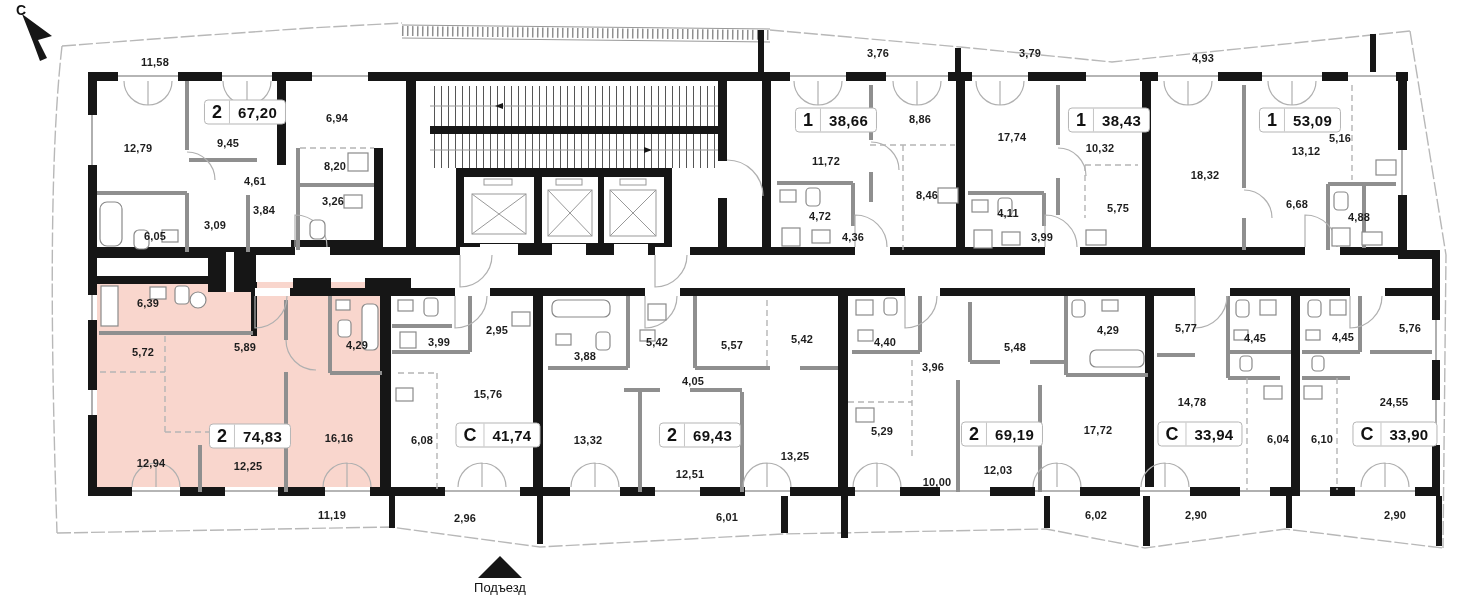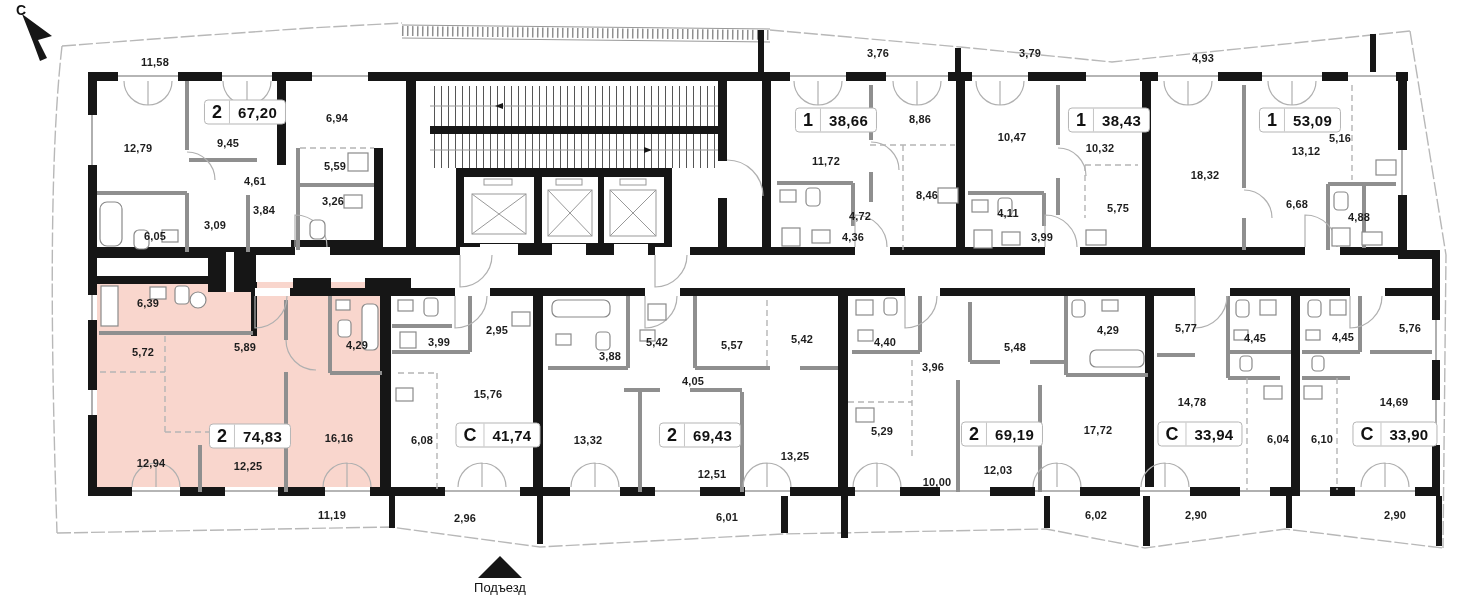--- a/index.html
+++ b/index.html
@@ -396,35 +396,35 @@
   <span class="badge-type">С</span>
       <span class="badge-sep"></span>
       <span class="badge-area">33,90</span>
 </div>
 
 <div class="lbl" style="left:155px;top:62px">11,58</div>
 <div class="lbl" style="left:138px;top:148px">12,79</div>
 <div class="lbl" style="left:228px;top:143px">9,45</div>
 <div class="lbl" style="left:337px;top:118px">6,94</div>
 <div class="lbl" style="left:255px;top:181px">4,61</div>
-<div class="lbl" style="left:335px;top:166px">5,59</div>
+<div class="lbl" style="left:335px;top:166px">8,20</div>
 <div class="lbl" style="left:333px;top:201px">3,26</div>
 <div class="lbl" style="left:264px;top:210px">3,84</div>
 <div class="lbl" style="left:215px;top:225px">3,09</div>
 <div class="lbl" style="left:155px;top:236px">6,05</div>
 
 <div class="lbl" style="left:878px;top:53px">3,76</div>
 <div class="lbl" style="left:826px;top:161px">11,72</div>
 <div class="lbl" style="left:920px;top:119px">8,86</div>
 <div class="lbl" style="left:927px;top:195px">8,46</div>
-<div class="lbl" style="left:860px;top:216px">4,72</div>
+<div class="lbl" style="left:820px;top:216px">4,72</div>
 <div class="lbl" style="left:853px;top:237px">4,36</div>
 
 <div class="lbl" style="left:1030px;top:53px">3,79</div>
-<div class="lbl" style="left:1012px;top:137px">10,47</div>
+<div class="lbl" style="left:1012px;top:137px">17,74</div>
 <div class="lbl" style="left:1100px;top:148px">10,32</div>
 <div class="lbl" style="left:1118px;top:208px">5,75</div>
 <div class="lbl" style="left:1008px;top:213px">4,11</div>
 <div class="lbl" style="left:1042px;top:237px">3,99</div>
 
 <div class="lbl" style="left:1203px;top:58px">4,93</div>
 <div class="lbl" style="left:1205px;top:175px">18,32</div>
 <div class="lbl" style="left:1306px;top:151px">13,12</div>
 <div class="lbl" style="left:1340px;top:138px">5,16</div>
 <div class="lbl" style="left:1297px;top:204px">6,68</div>
@@ -438,27 +438,27 @@
 <div class="lbl" style="left:248px;top:466px">12,25</div>
 <div class="lbl" style="left:339px;top:438px">16,16</div>
 <div class="lbl" style="left:332px;top:515px">11,19</div>
 
 <div class="lbl" style="left:439px;top:342px">3,99</div>
 <div class="lbl" style="left:497px;top:330px">2,95</div>
 <div class="lbl" style="left:488px;top:394px">15,76</div>
 <div class="lbl" style="left:422px;top:440px">6,08</div>
 <div class="lbl" style="left:465px;top:518px">2,96</div>
 
-<div class="lbl" style="left:610px;top:356px">3,88</div>
+<div class="lbl" style="left:585px;top:356px">3,88</div>
 <div class="lbl" style="left:657px;top:342px">5,42</div>
 <div class="lbl" style="left:732px;top:345px">5,57</div>
 <div class="lbl" style="left:802px;top:339px">5,42</div>
 <div class="lbl" style="left:693px;top:381px">4,05</div>
 <div class="lbl" style="left:588px;top:440px">13,32</div>
-<div class="lbl" style="left:712px;top:474px">12,51</div>
+<div class="lbl" style="left:690px;top:474px">12,51</div>
 <div class="lbl" style="left:795px;top:456px">13,25</div>
 <div class="lbl" style="left:727px;top:517px">6,01</div>
 
 <div class="lbl" style="left:885px;top:342px">4,40</div>
 <div class="lbl" style="left:933px;top:367px">3,96</div>
 <div class="lbl" style="left:882px;top:431px">5,29</div>
 <div class="lbl" style="left:937px;top:482px">10,00</div>
 <div class="lbl" style="left:998px;top:470px">12,03</div>
 <div class="lbl" style="left:1015px;top:347px">5,48</div>
 <div class="lbl" style="left:1108px;top:330px">4,29</div>
@@ -466,17 +466,17 @@
 <div class="lbl" style="left:1096px;top:515px">6,02</div>
 
 <div class="lbl" style="left:1186px;top:328px">5,77</div>
 <div class="lbl" style="left:1192px;top:402px">14,78</div>
 <div class="lbl" style="left:1255px;top:338px">4,45</div>
 <div class="lbl" style="left:1278px;top:439px">6,04</div>
 <div class="lbl" style="left:1196px;top:515px">2,90</div>
 
 <div class="lbl" style="left:1343px;top:337px">4,45</div>
 <div class="lbl" style="left:1410px;top:328px">5,76</div>
-<div class="lbl" style="left:1394px;top:402px">14,69</div>
+<div class="lbl" style="left:1394px;top:402px">24,55</div>
 <div class="lbl" style="left:1322px;top:439px">6,10</div>
 <div class="lbl" style="left:1395px;top:515px">2,90</div>
 
 </div>
 
 </body></html>

